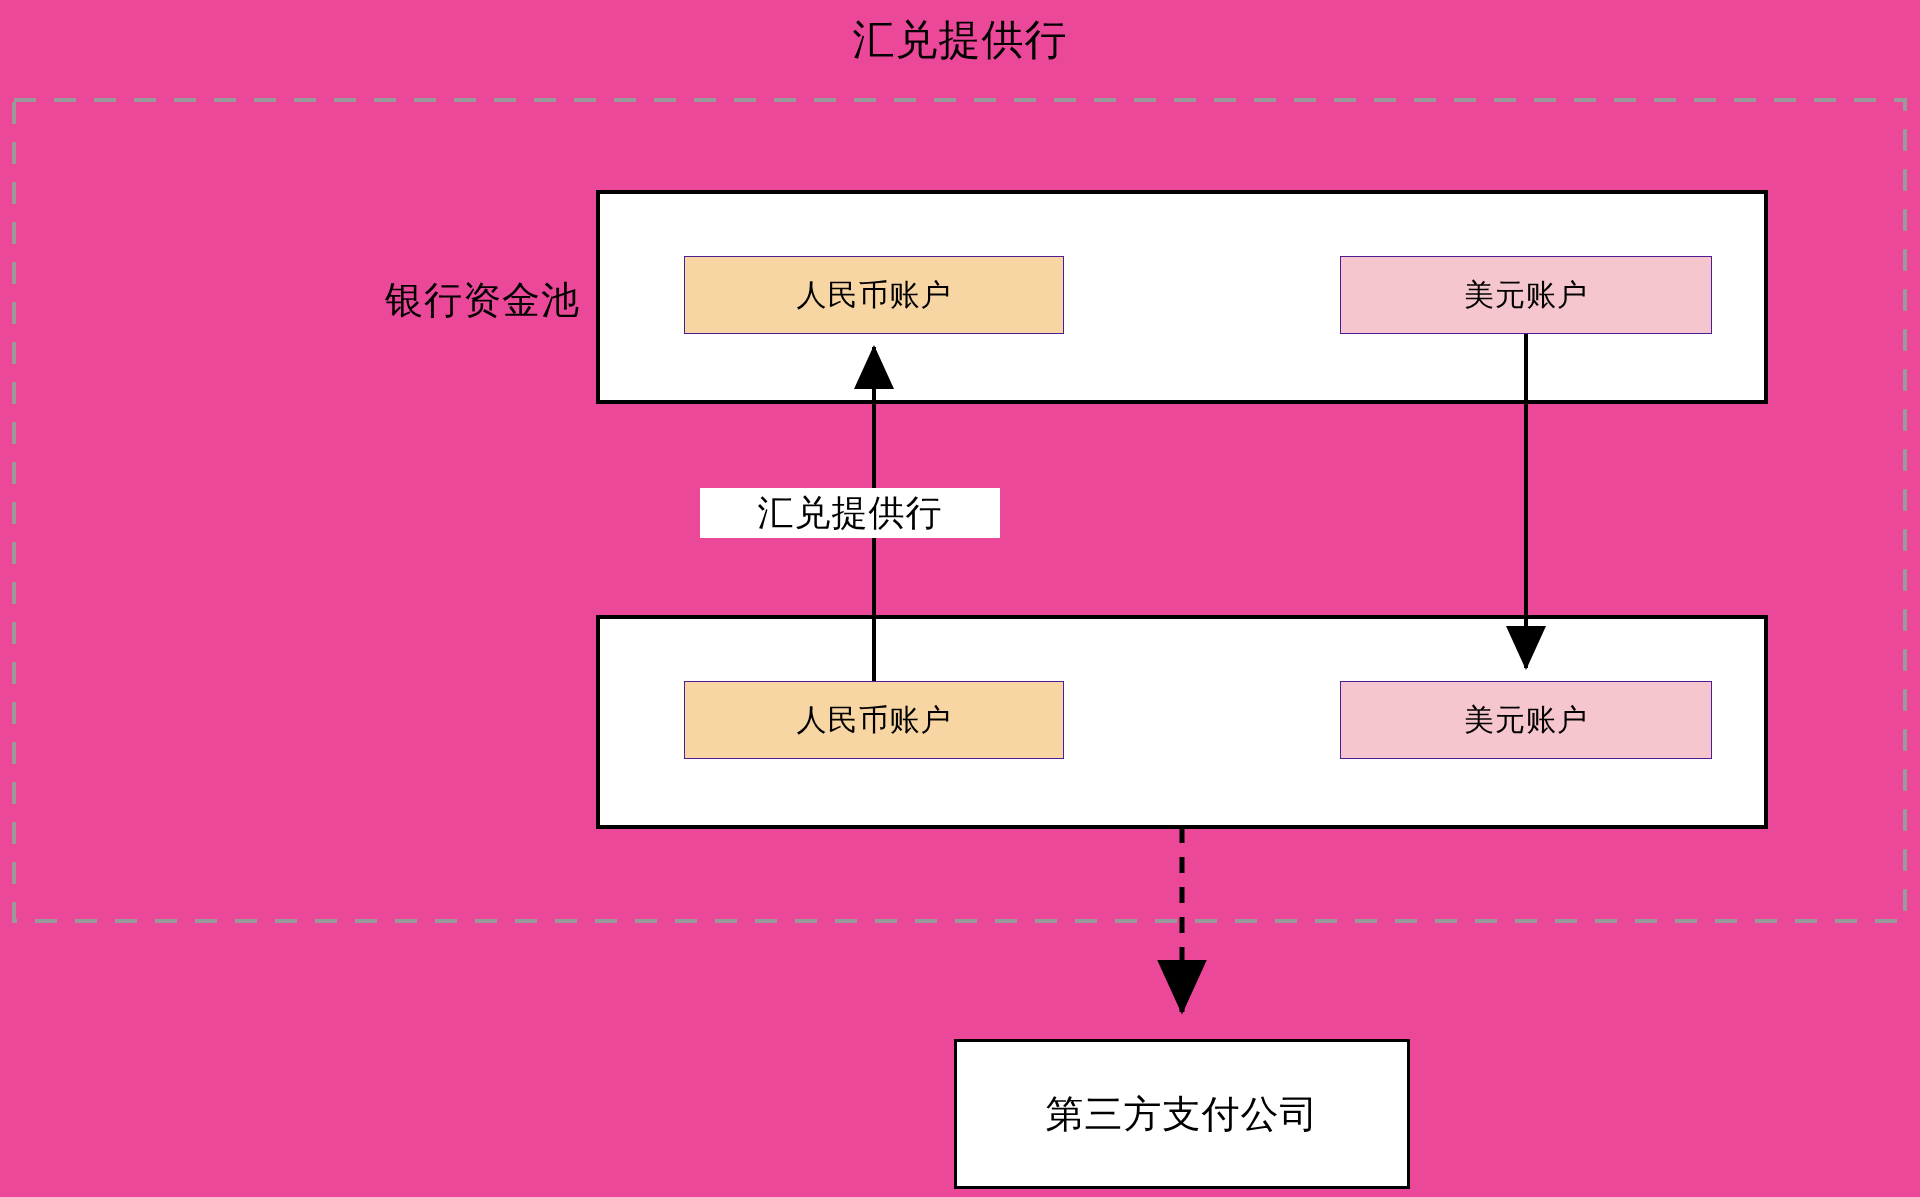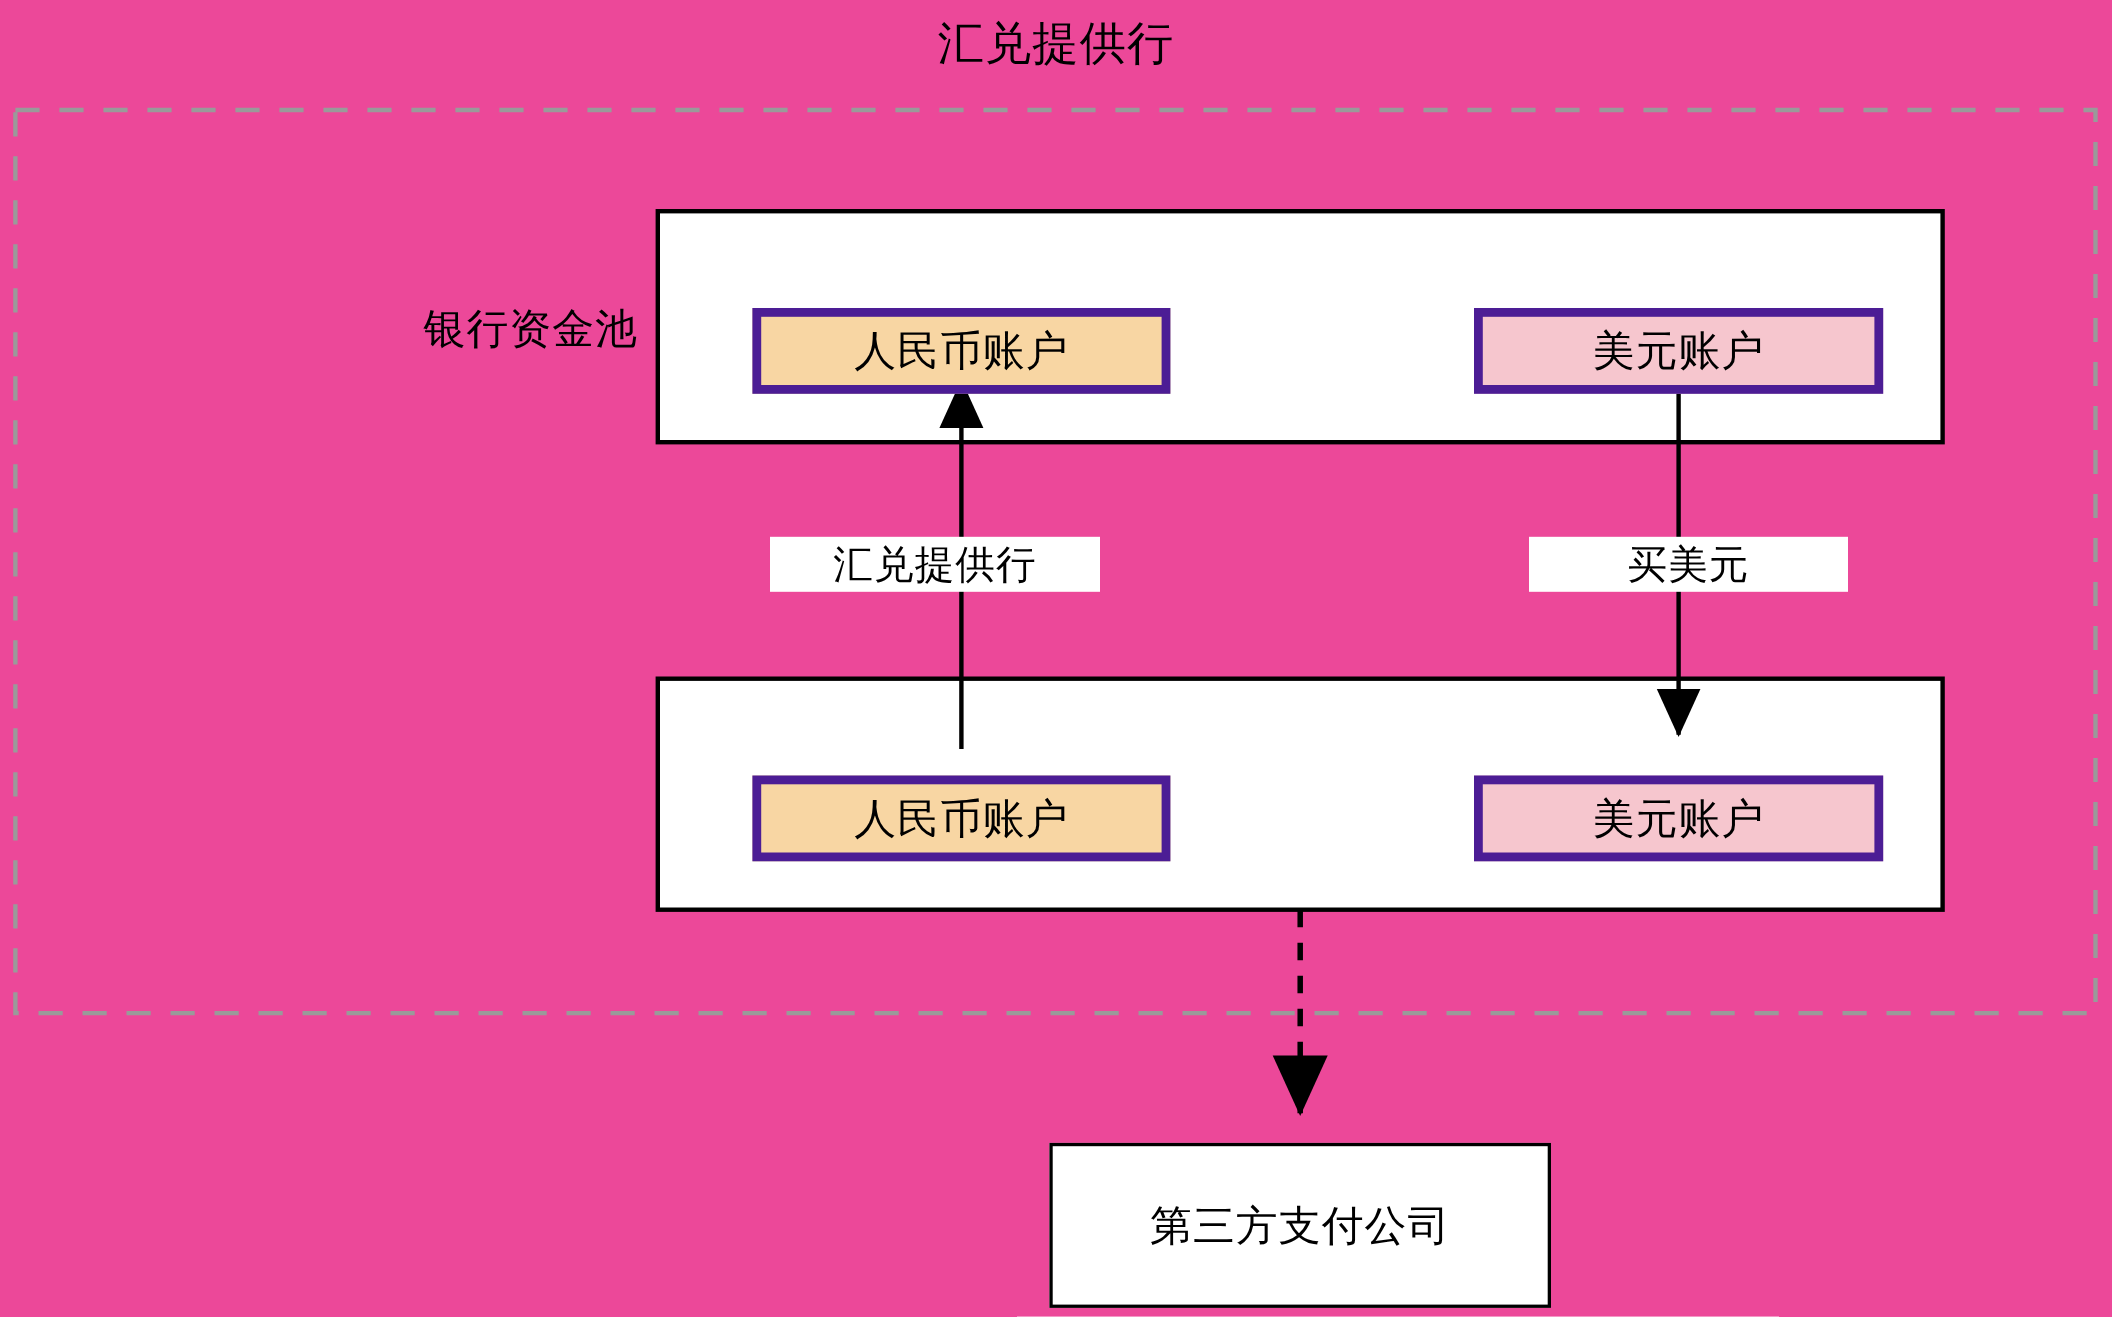--- a/index.html
+++ b/index.html
@@ -77,28 +77,27 @@
   .edge-label.buy-usd {
     left: 1390px;
     top: 488px;
     width: 290px;
   }
 
   
   .account-chip {
     position: absolute;
     box-sizing: border-box;
-    border: 8px solid #4c1d95;
+    border: 1px solid #4c1d95;
     display: flex;
     align-items: center;
     justify-content: center;
-    font-size: 38px;
+    font-size: 30px;
     letter-spacing: 1px;
     white-space: nowrap;
-    margin-top: 24px;
   }
   .chip-cny-top    { left: 684px;  top: 256px;  width: 380px; height: 78px; }
   .chip-usd-top    { left: 1340px; top: 256px;  width: 372px; height: 78px; }
   .chip-cny-bottom { left: 684px;  top: 681px;  width: 380px; height: 78px; }
   .chip-usd-bottom { left: 1340px; top: 681px;  width: 372px; height: 78px; }
 
   
   .node-box {
     position: absolute;
     box-sizing: border-box;
@@ -149,17 +148,16 @@
   <div class="account-chip chip-cny-top" style="background:#F8D6A3;">人民币账户</div>
 
   <div class="account-chip chip-usd-top" style="background:#F6C6CE;">美元账户</div>
 
   <div class="account-chip chip-cny-bottom" style="background:#F8D6A3;">人民币账户</div>
 
   <div class="account-chip chip-usd-bottom" style="background:#F6C6CE;">美元账户</div>
 
   <div class="txt edge-label sell-cny">汇兑提供行</div>
 
-  <div class="txt edge-label buy-usd">买美元</div>
 
   <div class="node-box node-tpp-company">第三方支付公司</div>
 
 </div>
 
 </body></html>

